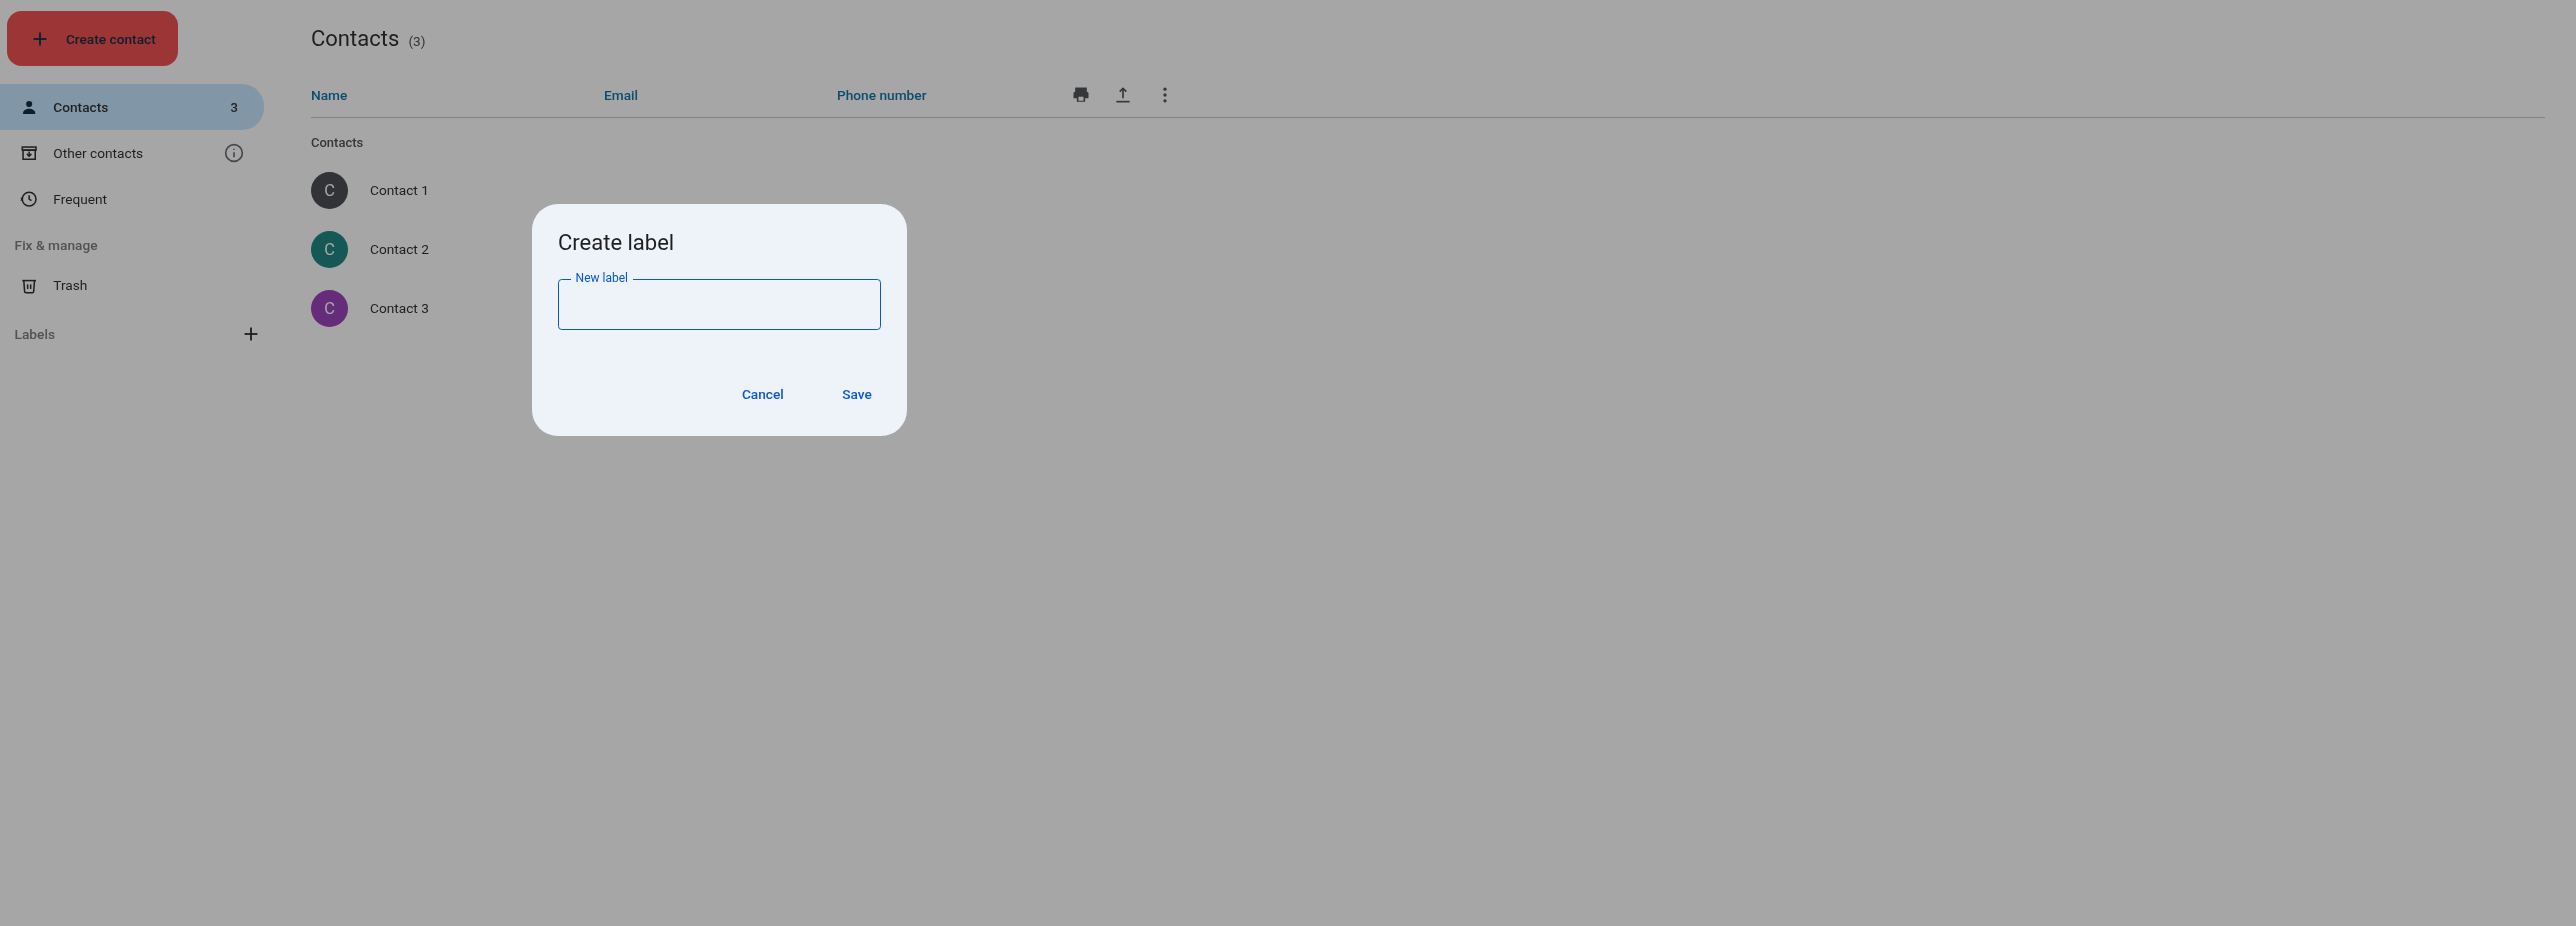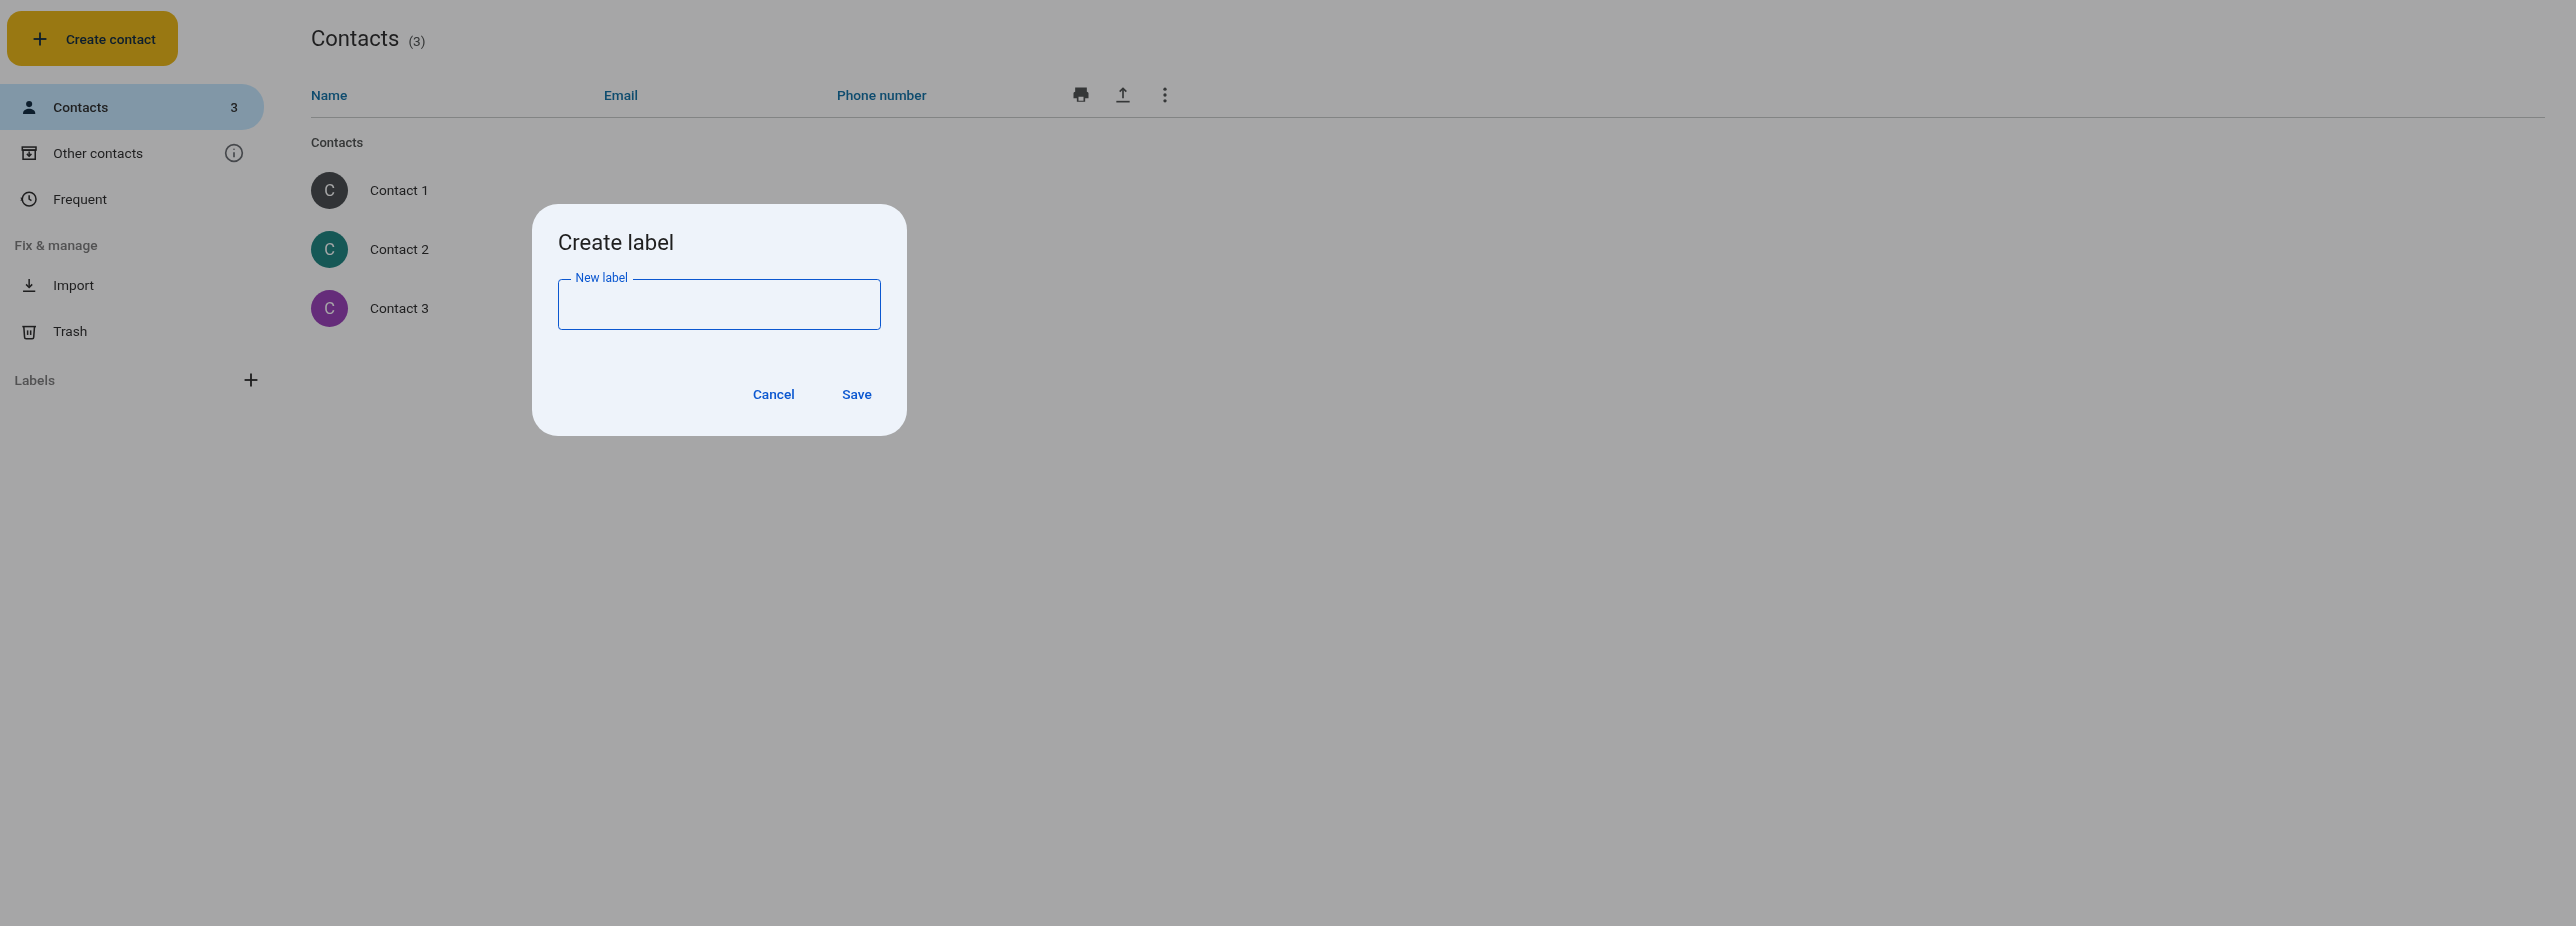--- a/index.html
+++ b/index.html
@@ -22,21 +22,21 @@
     }
     .sidebar {
       width: 280px;
       padding: 11px 0;
       flex-shrink: 0;
     }
     .create-contact-btn {
       display: flex;
       align-items: center;
       gap: 14.6px;
-      background: #eab308;
+      background: #ef4444;
       border: none;
       border-radius: 14.6px;
       padding: 16.5px 22px;
       margin-left: 7.3px;
       margin-bottom: 18.3px;
       cursor: pointer;
       font-size: 13.7px;
       color: #001d35;
       font-weight: 500;
     }
@@ -217,21 +217,21 @@
       border-radius: 3.7px;
       padding: 15.6px 13px;
       font-size: 14.6px;
       background: transparent;
       outline: none;
       color: #1f1f1f;
     }
     .dialog-actions {
       display: flex;
       justify-content: flex-end;
-      gap: 29px;
+      gap: 40px;
     }
     .dialog-btn {
       background: none;
       border: none;
       color: #0b57d0;
       font-size: 13.7px;
       font-weight: 500;
       cursor: pointer;
       padding: 7.3px 9.2px;
     }
@@ -291,30 +291,20 @@
           </svg>
       </span>
       <span class="item-label">Frequent</span>
     </div>
 
     <div class="sidebar-section-header">
       <span>Fix &amp; manage</span>
     </div>
 
 
-    <div class="sidebar-item">
-      <span class="item-icon">
-        <svg width="18.3" height="18.3" viewBox="0 0 24 24" fill="none" stroke="#1f1f1f" stroke-width="2">
-            <line x1="12" y1="4" x2="12" y2="14"></line>
-            <polyline points="8 11 12 15 16 11"></polyline>
-            <line x1="4" y1="20" x2="20" y2="20"></line>
-          </svg>
-      </span>
-      <span class="item-label">Import</span>
-    </div>
 
     <div class="sidebar-item">
       <span class="item-icon">
         <svg width="18.3" height="18.3" viewBox="0 0 24 24" fill="none" stroke="#1f1f1f" stroke-width="2">
             <polyline points="3 6 5 6 21 6"></polyline>
             <path d="M19 6l-1 14a2 2 0 0 1-2 2H8a2 2 0 0 1-2-2L5 6"></path>
             <line x1="10" y1="11" x2="10" y2="17"></line>
             <line x1="14" y1="11" x2="14" y2="17"></line>
           </svg>
       </span>

